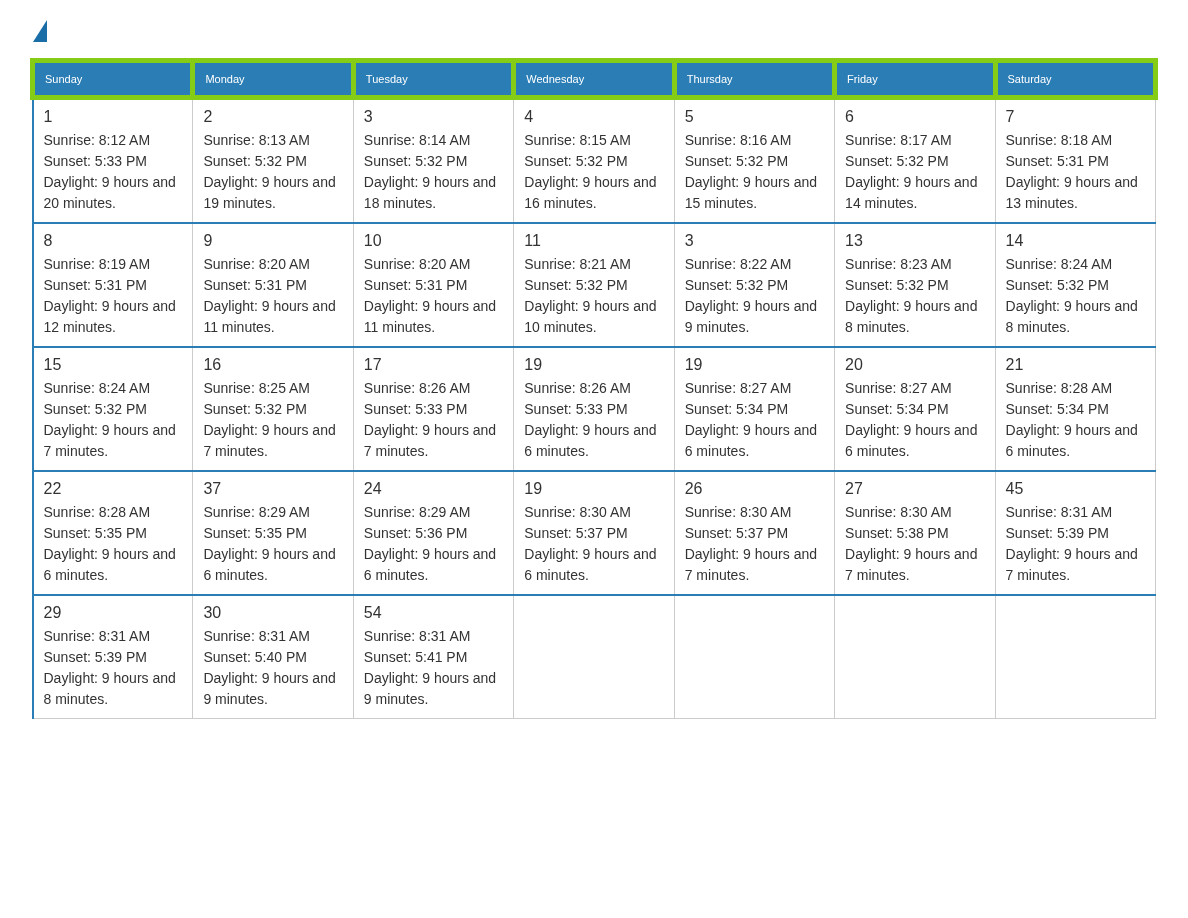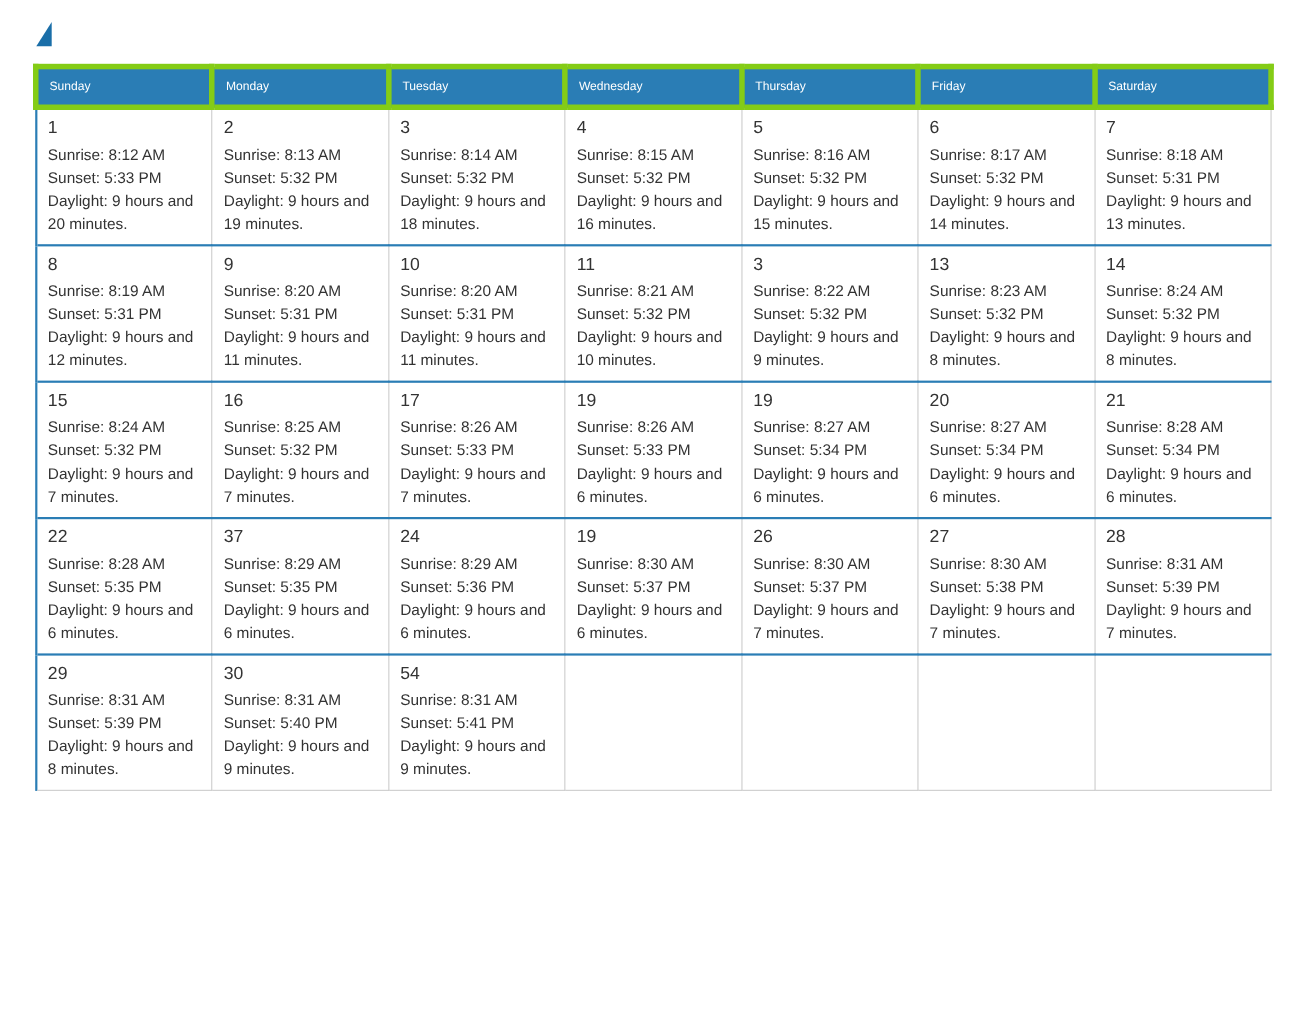--- a/index.html
+++ b/index.html
@@ -240,21 +240,21 @@
         </td>
         <td>
           <span class="day-num">26</span>
           <div class="day-info">Sunrise: 8:30 AM<br>Sunset: 5:37 PM<br>Daylight: 9 hours and 7 minutes.</div>
         </td>
         <td>
           <span class="day-num">27</span>
           <div class="day-info">Sunrise: 8:30 AM<br>Sunset: 5:38 PM<br>Daylight: 9 hours and 7 minutes.</div>
         </td>
         <td>
-          <span class="day-num">28</span>
+          <span class="day-num">45</span>
           <div class="day-info">Sunrise: 8:31 AM<br>Sunset: 5:39 PM<br>Daylight: 9 hours and 7 minutes.</div>
         </td>
       </tr>
       <tr>
         <td>
           <span class="day-num">29</span>
           <div class="day-info">Sunrise: 8:31 AM<br>Sunset: 5:39 PM<br>Daylight: 9 hours and 8 minutes.</div>
         </td>
         <td>
           <span class="day-num">30</span>

